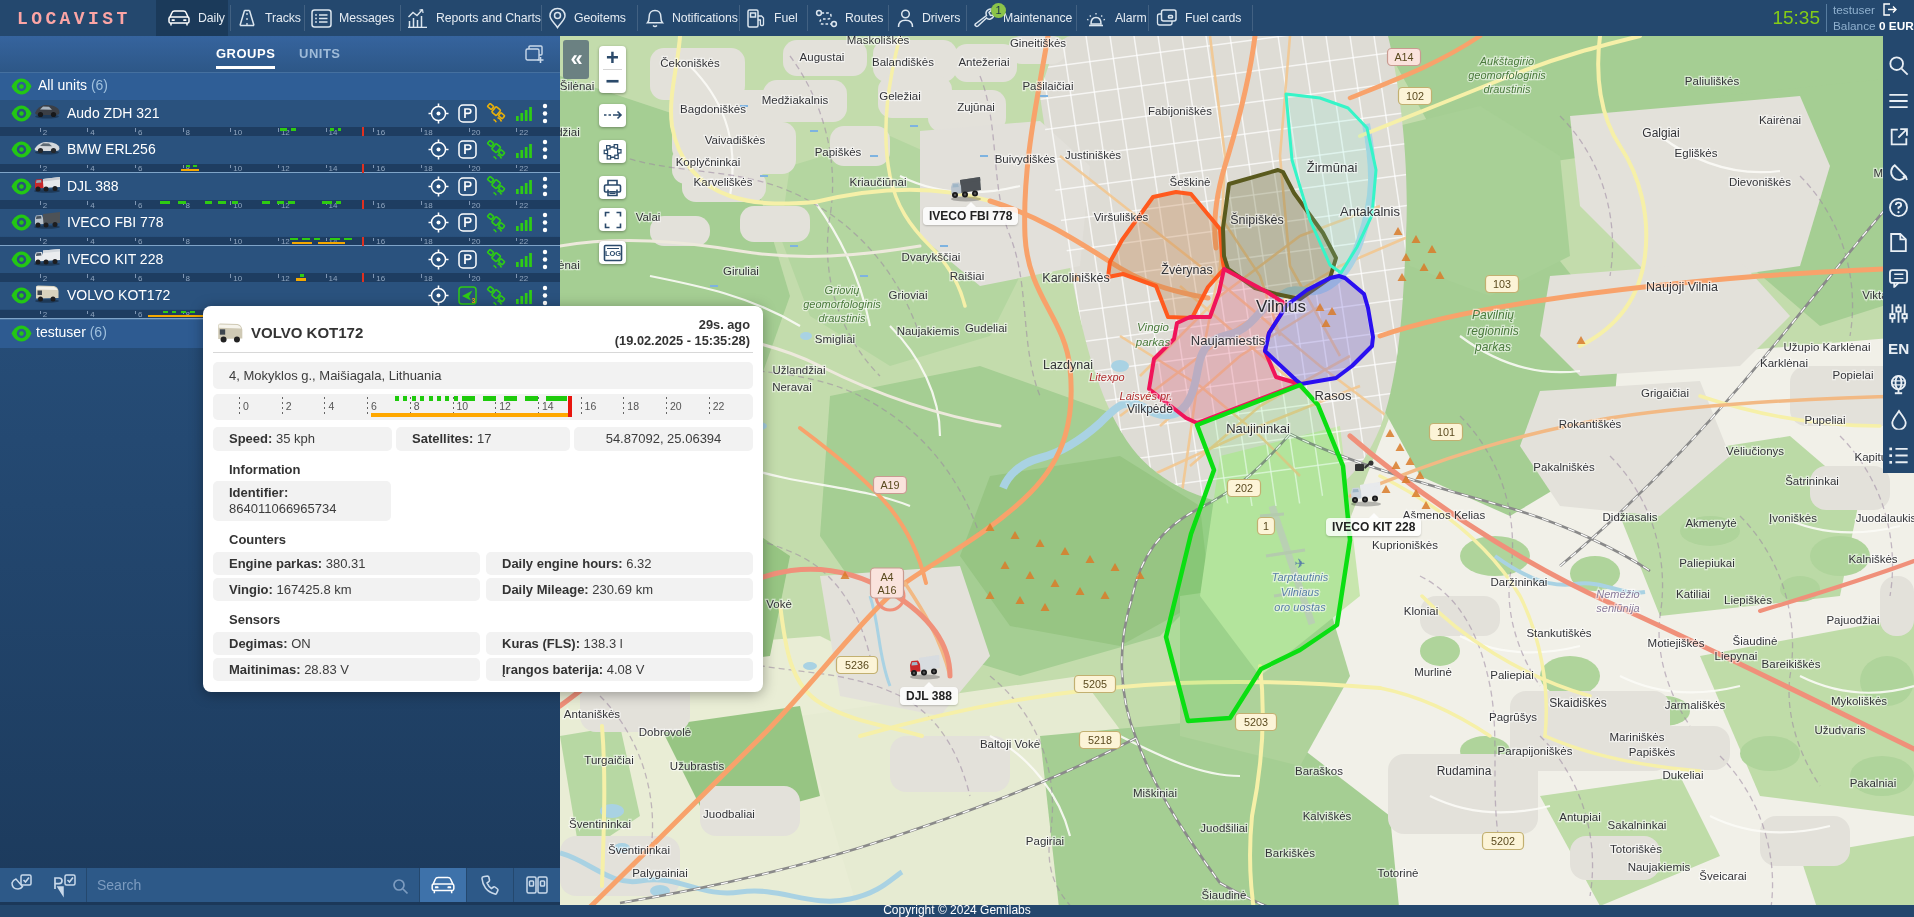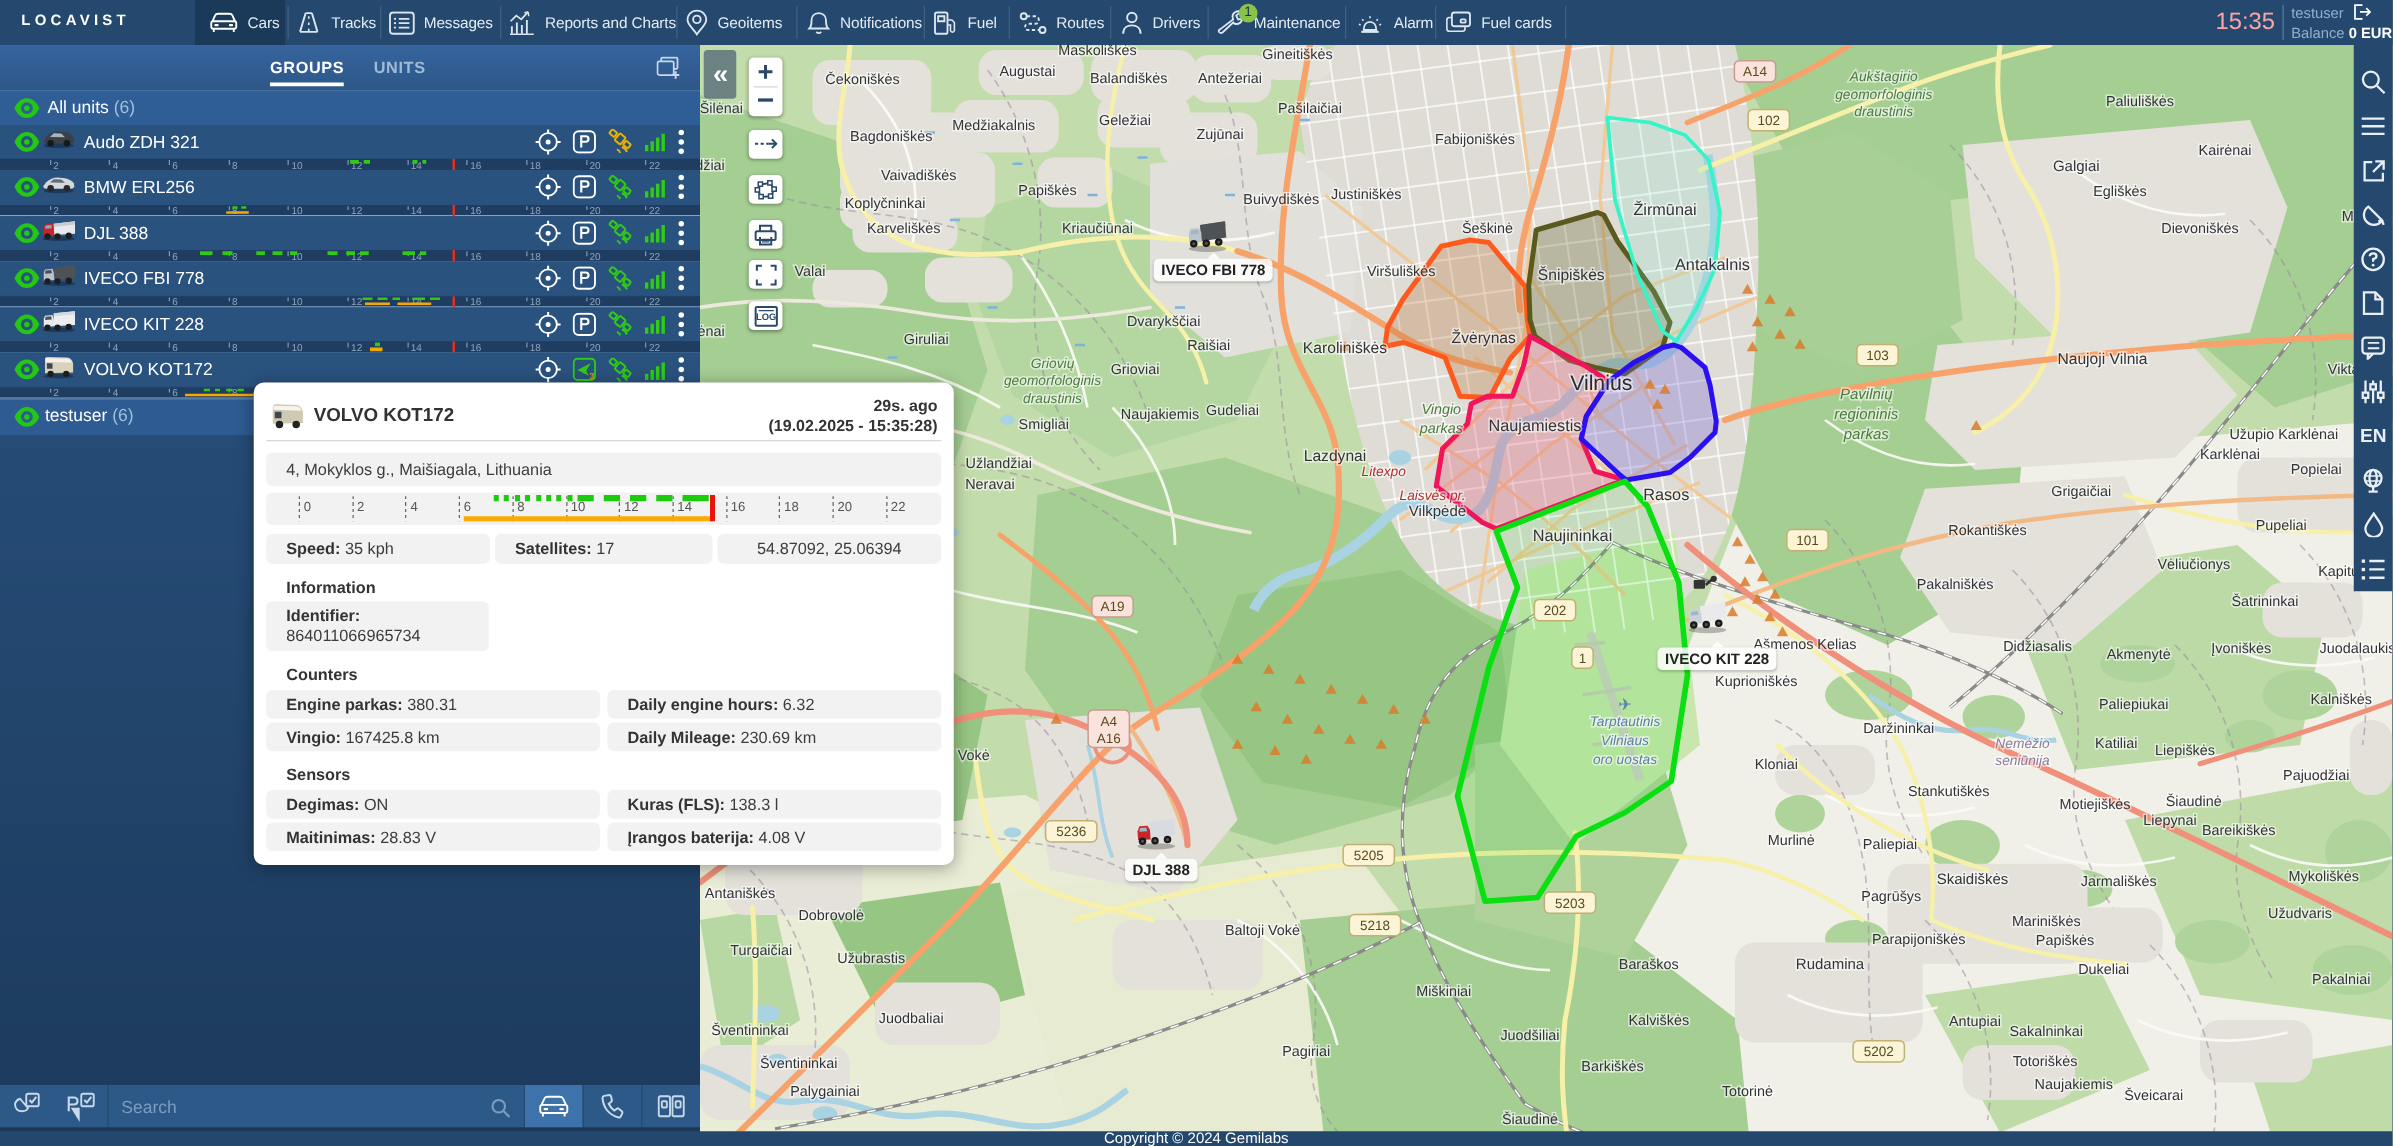--- a/index.html
+++ b/index.html
@@ -1,25 +1,25 @@
 <!DOCTYPE html>
 <html><head>
 <meta charset="utf-8">
 <style>
 *{margin:0;padding:0;box-sizing:border-box;}
 html,body{width:1914px;height:917px;overflow:hidden;background:#1c3a5c;font-family:"Liberation Sans",sans-serif;}
 #app{position:relative;width:1914px;height:917px;overflow:hidden;}
 
 #nav{position:absolute;left:0;top:0;width:1914px;height:36px;background:#24486E;color:#E9EEF4;z-index:50;}
-#logo{position:absolute;left:17px;top:9px;font-size:12px;font-weight:bold;letter-spacing:3.4px;color:#ffffff;}
+#logo{position:absolute;left:17px;top:9px;font-size:18px;font-weight:bold;letter-spacing:3.4px;color:#fca5a5;font-family:Liberation Mono, monospace;}
 .nitem{position:absolute;top:0;height:36px;display:flex;align-items:center;gap:7px;font-size:12.3px;letter-spacing:-0.1px;color:#E4EBF2;}
 .nitem svg{display:block;}
 .nitem.active{background:#1B3A5A;}
 .ndiv{position:absolute;top:5px;height:26px;width:1px;background:rgba(255,255,255,0.14);}
-#clock{position:absolute;right:94px;top:7px;font-size:19px;color:#fca5a5;font-weight:400;}
+#clock{position:absolute;right:94px;top:7px;font-size:19px;color:#84cc16;font-weight:400;}
 #userbox{position:absolute;right:3px;top:2px;width:78px;font-size:11.8px;line-height:16px;color:#8FB0CE;white-space:nowrap;}
 #userbox b{color:#fff;text-align:right;}
 #navsep{position:absolute;right:87px;top:4px;height:28px;width:1px;background:#587da0;}
 
 #sidebar{position:absolute;left:0;top:36px;width:560px;height:869px;background:linear-gradient(#2B5685,#1C3A5C);overflow:hidden;}
 #tabs{position:absolute;left:0;top:0;width:560px;height:36px;background:linear-gradient(#36649E,#2D5787);}
 .tab{position:absolute;top:0;height:36px;line-height:36px;font-size:13px;font-weight:bold;letter-spacing:0.5px;}
 #tab1{left:216px;color:#fff;border-bottom:3px solid #fff;height:33px;}
 #tab2{left:299px;color:#9FBBD8;}
 #tabicon{position:absolute;right:14px;top:9px;}
@@ -572,21 +572,21 @@
   <div id="nav">
     <div id="logo">LOCAVIST</div>
     <div class="nitem active" style="left:156px;width:72px;padding-left:11px;">
       <svg width="24" height="20" viewBox="0 0 24 20" fill="none" stroke="#fff" stroke-width="1.5">
           <path d="M3 9 L5 4.5 Q5.6 3 7.5 3 L16.5 3 Q18.4 3 19 4.5 L21 9"></path>
           <rect x="2" y="9" width="20" height="6" rx="1.6"></rect>
           <rect x="4.5" y="11.2" width="3.4" height="1.8" rx="0.8" fill="#fff" stroke="none"></rect>
           <rect x="16.1" y="11.2" width="3.4" height="1.8" rx="0.8" fill="#fff" stroke="none"></rect>
           <path d="M4 15 L4 17.5 M20 15 L20 17.5"></path>
         </svg>
-      <span>Cars</span>
+      <span>Daily</span>
       </div>
     <div class="nitem" style="left:237px;gap:8px;">
       <svg width="20" height="20" viewBox="0 0 20 20" fill="none" stroke="#dce6ef" stroke-width="1.5">
           <path d="M7.5 2.5 L3 17.5 M12.5 2.5 L17 17.5 M7.5 2.5 L12.5 2.5 M3 17.5 L17 17.5" stroke-linejoin="round"></path>
           <path d="M10 5 L10 7 M10 10 L10 12 M10 15 L10 17" stroke-width="1.3"></path>
         </svg>
       <span>Tracks</span>
       </div>
     <div class="nitem" style="left:311px;">
       <svg width="21" height="19" viewBox="0 0 21 19" fill="none" stroke="#dce6ef" stroke-width="1.5">

